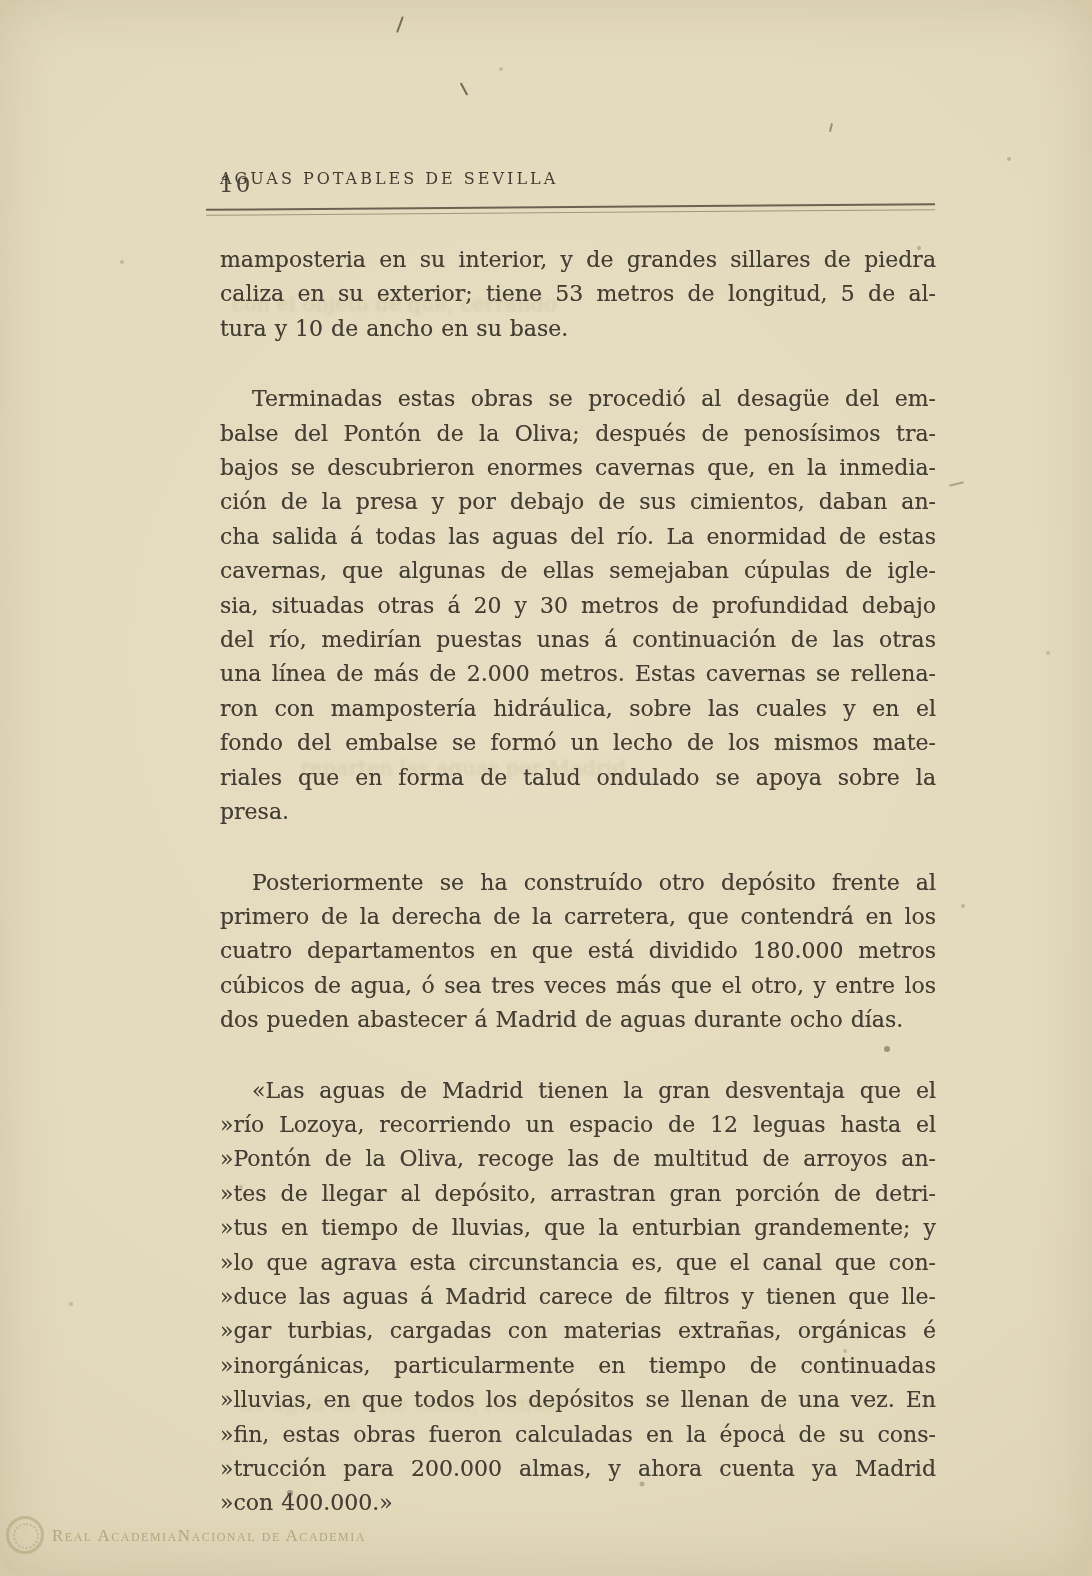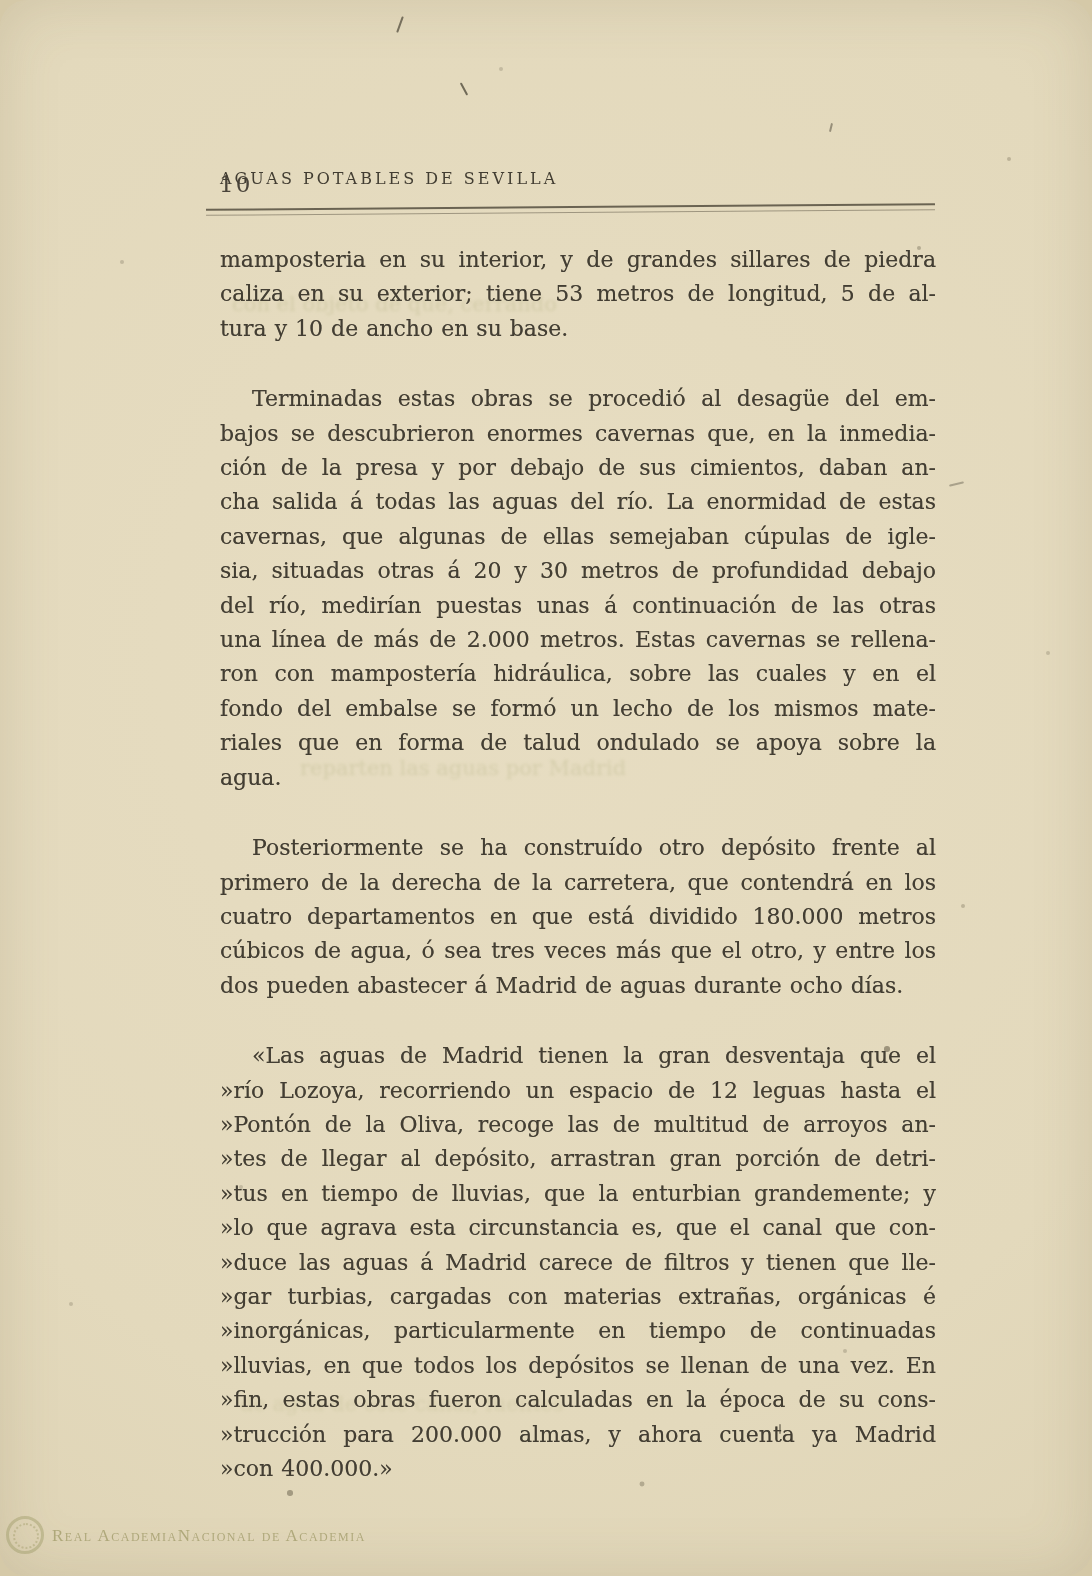--- a/index.html
+++ b/index.html
@@ -108,31 +108,32 @@
   <div class="header-rule"></div>
 
   <div class="text-block">
       <div class="para">
         <div class="line">mamposteria en su interior, y de grandes sillares de piedra</div>
         <div class="line">caliza en su exterior; tiene 53 metros de longitud, 5 de al-</div>
         <div class="line end">tura y 10 de ancho en su base.</div>
       </div>
       <div class="para indent">
         <div class="line">Terminadas estas obras se procedió al desagüe del em-</div>
+        <div class="line">balse del Pontón de la Oliva; después de penosísimos tra-</div>
         <div class="line">bajos se descubrieron enormes cavernas que, en la inmedia-</div>
         <div class="line">ción de la presa y por debajo de sus cimientos, daban an-</div>
         <div class="line">cha salida á todas las aguas del río. La enormidad de estas</div>
         <div class="line">cavernas, que algunas de ellas semejaban cúpulas de igle-</div>
         <div class="line">sia, situadas otras á 20 y 30 metros de profundidad debajo</div>
         <div class="line">del río, medirían puestas unas á continuación de las otras</div>
         <div class="line">una línea de más de 2.000 metros. Estas cavernas se rellena-</div>
         <div class="line">ron con mampostería hidráulica, sobre las cuales y en el</div>
         <div class="line">fondo del embalse se formó un lecho de los mismos mate-</div>
         <div class="line">riales que en forma de talud ondulado se apoya sobre la</div>
-        <div class="line end">agua.</div>
+        <div class="line end">presa.</div>
       </div>
       <div class="para indent">
         <div class="line">Posteriormente se ha construído otro depósito frente al</div>
         <div class="line">primero de la derecha de la carretera, que contendrá en los</div>
         <div class="line">cuatro departamentos en que está dividido 180.000 metros</div>
         <div class="line">cúbicos de agua, ó sea tres veces más que el otro, y entre los</div>
         <div class="line end">dos pueden abastecer á Madrid de aguas durante ocho días.</div>
       </div>
       <div class="para indent">
         <div class="line">«Las aguas de Madrid tienen la gran desventaja que el</div>

